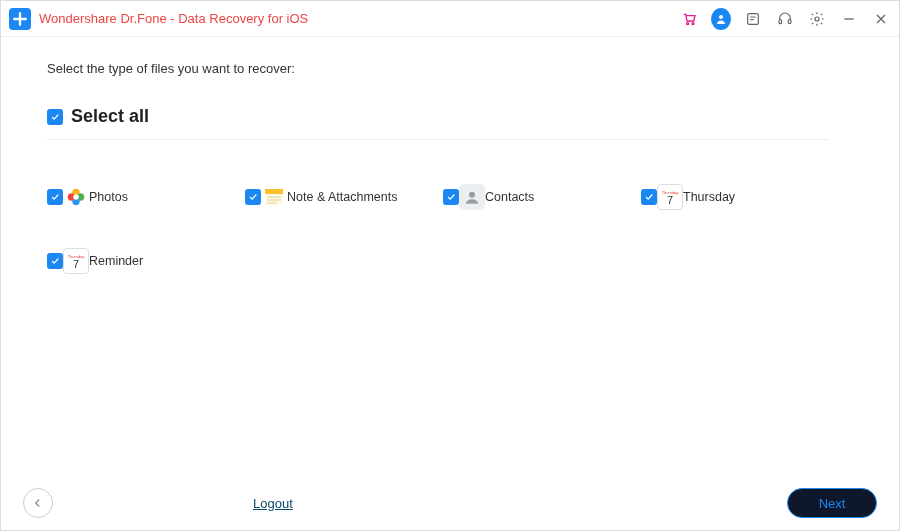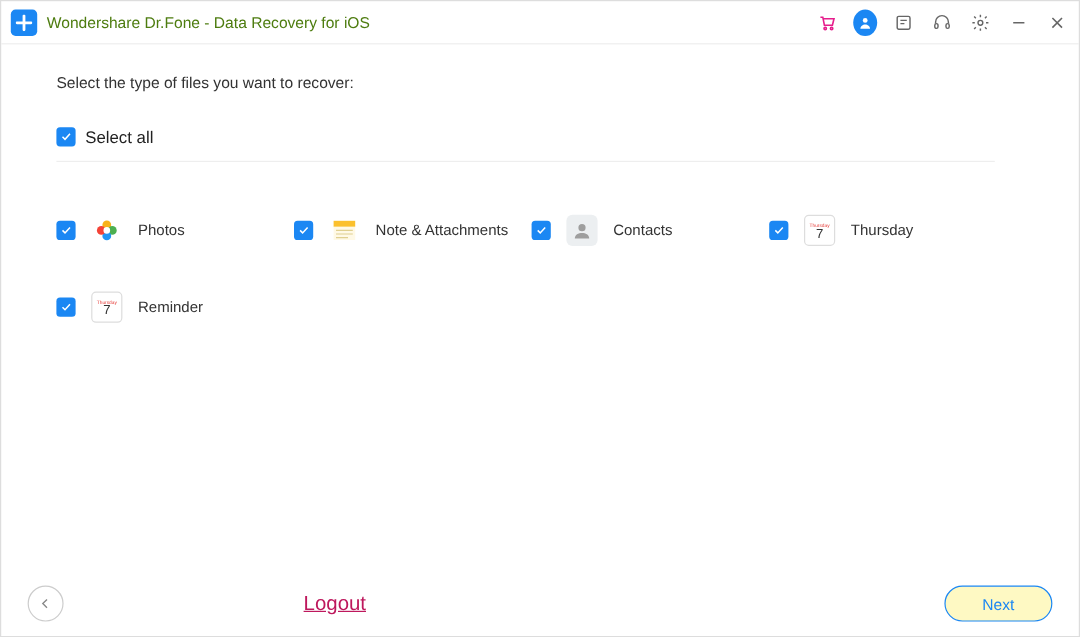--- a/index.html
+++ b/index.html
@@ -31,21 +31,21 @@
   background: #1b87f3;
   border-radius: 4px;
   display: flex;
   align-items: center;
   justify-content: center;
   margin-right: 8px;
 }
 .app-logo svg { width: 14px; height: 14px; }
 .app-title {
   font-size: 13px;
-  color: #4d7c0f;
+  color: #ef4444;
   flex: 1;
 }
 .tb-actions {
   display: flex;
   align-items: center;
   gap: 12px;
 }
 .tb-icon {
   width: 20px;
   height: 20px;
@@ -89,34 +89,35 @@
   height: 16px;
   background: #1b87f3;
   border-radius: 3px;
   display: flex;
   align-items: center;
   justify-content: center;
   cursor: pointer;
 }
 .cb svg { width: 10px; height: 10px; stroke: #fff; stroke-width: 3; fill: none; }
 .select-all-label {
-  font-size: 14px;
+  font-size: 18px;
   color: #222;
+  font-weight: bold;
 }
 .grid {
   margin-top: 44px;
   display: grid;
   grid-template-columns: repeat(4, 1fr);
   column-gap: 10px;
   row-gap: 38px;
 }
 .item {
   display: flex;
   align-items: center;
-  gap: 13px;
+  gap: 0;
 }
 .item-icon {
   width: 26px;
   height: 26px;
   border-radius: 5px;
   display: flex;
   align-items: center;
   justify-content: center;
   flex-shrink: 0;
 }
@@ -155,38 +156,38 @@
   border: 1px solid #ccc;
   border-radius: 50%;
   display: flex;
   align-items: center;
   justify-content: center;
   cursor: pointer;
 }
 .back-btn svg { width: 14px; height: 14px; stroke: #888; fill: none; stroke-width: 2; }
 .logout {
   margin-left: 200px;
-  font-size: 17px;
-  color: #be185d;
+  font-size: 13px;
+  color: #0c4a6e;
   text-decoration: underline;
   cursor: pointer;
 }
 .spacer { flex: 1; }
 .next-btn {
   width: 90px;
   height: 30px;
   border: 1.5px solid #1b87f3;
   border-radius: 15px;
   color: #1b87f3;
   font-size: 13px;
   display: flex;
   align-items: center;
   justify-content: center;
   cursor: pointer;
-  background: #fef9c3;
+  background: #0f172a;
 }
 </style>
 </head>
 <body>
 
 <div class="window">
 
   <div class="titlebar">
     <div class="app-logo">
       <svg viewBox="0 0 24 24">

